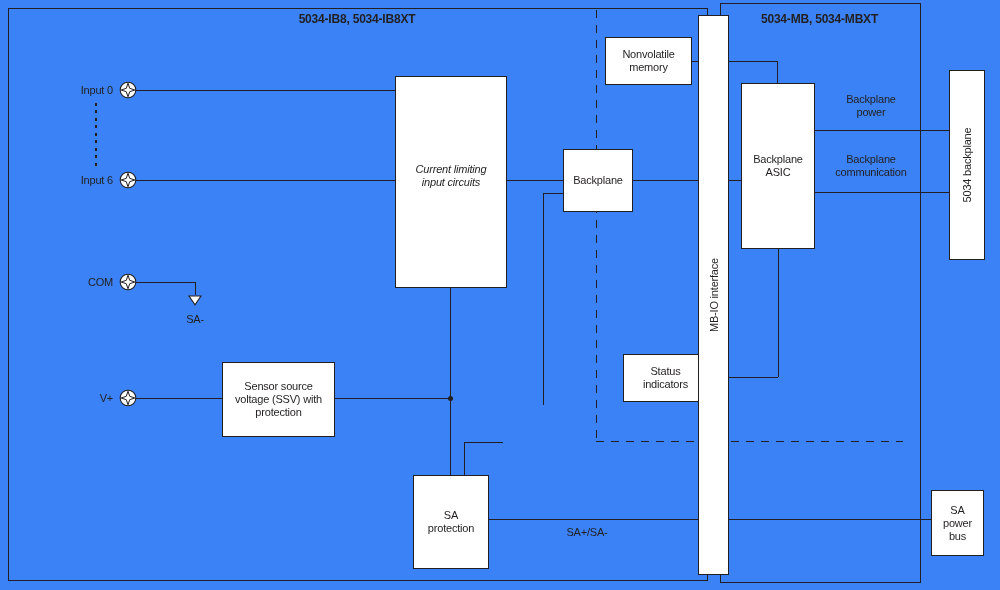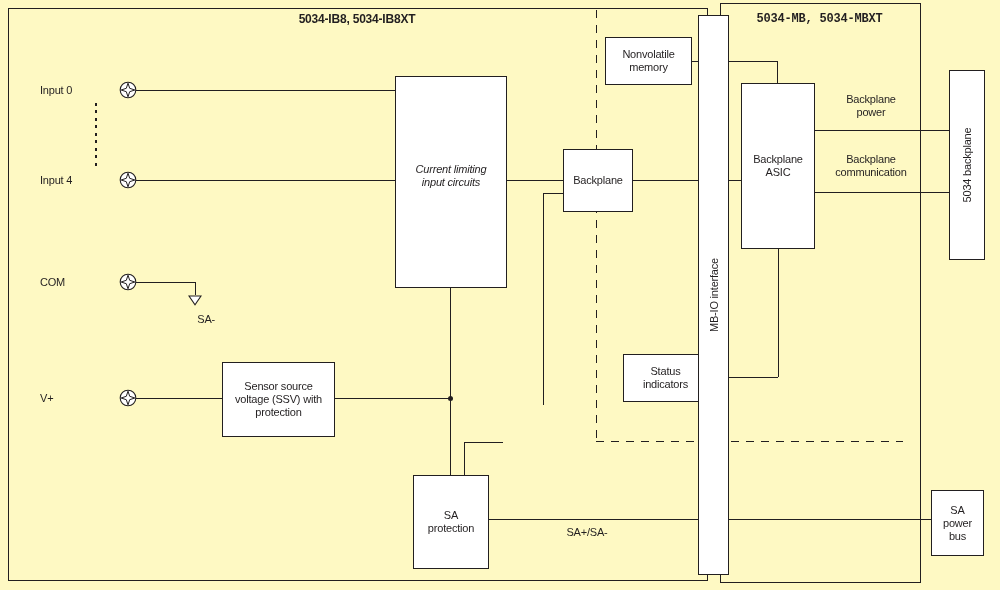--- a/index.html
+++ b/index.html
@@ -1,17 +1,17 @@
 <!DOCTYPE html>
 <html><head>
 <meta charset="utf-8">
 <style>
   html,body{margin:0;padding:0;background:#ffffff;}
   #stage{
-    position:relative;width:1000px;height:590px;background:#fef9c3;
+    position:relative;width:1000px;height:590px;background:#3b82f6;
     font-family:"Liberation Sans","DejaVu Sans",sans-serif;
     color:#221f20;overflow:hidden;
   }
   
   .frame{position:absolute;border:1.5px solid #221f20;background:transparent;z-index:1;}
   
   .block{
     position:absolute;border:1.2px solid #221f20;background:#ffffff;z-index:4;
     display:flex;align-items:center;justify-content:center;text-align:center;
   }
@@ -39,38 +39,38 @@
   .dot-v{
     position:absolute;width:2px;z-index:2;
     background:repeating-linear-gradient(180deg,#221f20 0 3px,transparent 3px 7.5px);
   }
   .junction{position:absolute;width:5px;height:5px;border-radius:50%;background:#221f20;z-index:3;}
   
   .lbl{
     position:absolute;font-size:11px;line-height:13px;letter-spacing:-0.2px;z-index:3;
     white-space:pre-line;
   }
-  .ralign{text-align:left;}
+  .ralign{text-align:right;}
   .calign{text-align:center;}
   .title{
     position:absolute;font-size:12px;font-weight:bold;letter-spacing:-0.2px;
     text-align:center;z-index:3;white-space:nowrap;
   }
   .term{position:absolute;z-index:3;line-height:0;}
 </style>
 </head>
 <body>
 
 <div id="stage">
 
   <div class="frame" style="left:8px;top:8px;width:698px;height:571px;"></div>
   <div class="frame" style="left:720px;top:3px;width:199px;height:578px;"></div>
 
   <div class="title" style="left:8px;top:12px;width:698px;">5034-IB8, 5034-IB8XT</div>
-  <div class="title" style="left:720px;top:12px;width:199px;font-family:Liberation Mono, monospace;">5034-MB, 5034-MBXT</div>
+  <div class="title" style="left:720px;top:12px;width:199px;">5034-MB, 5034-MBXT</div>
 
   <div class="dash-v" style="left:596px;top:10px;height:431px;"></div>
   <div class="dash-h" style="left:596px;top:441px;width:307px;"></div>
 
   <div class="dot-v" style="left:95px;top:103px;height:66px;"></div>
 
   <div class="wh" style="left:136px;top:90px;width:259px;"></div>
   <div class="wh" style="left:136px;top:180px;width:259px;"></div>
 
   <div class="wh" style="left:136px;top:282px;width:59px;"></div>
@@ -134,25 +134,25 @@
       </svg>
   </div>
 
   <div class="term" style="left:188px;top:295px;">
     <svg width="14" height="11" viewBox="0 0 14 11">
         <path d="M1 1 H13 L7 9.8 Z" fill="#fff" stroke="#221f20" stroke-width="1.1" stroke-linejoin="miter"></path>
       </svg>
   </div>
 
   <div class="lbl ralign" style="left:40px;top:84px;width:73px;">Input 0</div>
-  <div class="lbl ralign" style="left:40px;top:174px;width:73px;">Input 4</div>
+  <div class="lbl ralign" style="left:40px;top:174px;width:73px;">Input 6</div>
   <div class="lbl ralign" style="left:40px;top:276px;width:73px;">COM</div>
   <div class="lbl ralign" style="left:40px;top:392px;width:73px;">V+</div>
 
-  <div class="lbl calign" style="left:175px;top:313px;width:40px;text-align:right;">SA-</div>
+  <div class="lbl calign" style="left:175px;top:313px;width:40px;">SA-</div>
   <div class="lbl calign" style="left:547px;top:526px;width:80px;">SA+/SA-</div>
   <div class="lbl calign" style="left:811px;top:93px;width:120px;">Backplane
 power</div>
   <div class="lbl calign" style="left:811px;top:153px;width:120px;">Backplane
 communication</div>
 
   <div class="block" style="left:395px;top:76px;width:110px;height:210px;">
     <span class="block-label" style="margin-top:-13px;font-style:italic;">Current limiting
 input circuits</span>
   </div>

